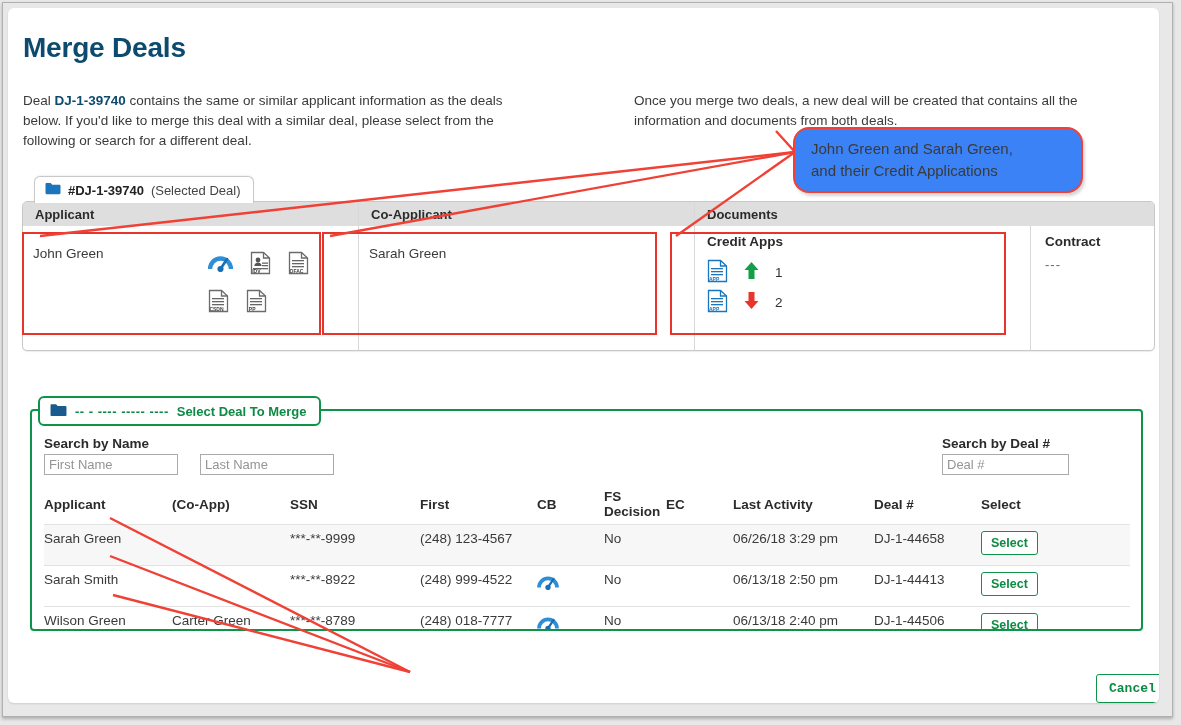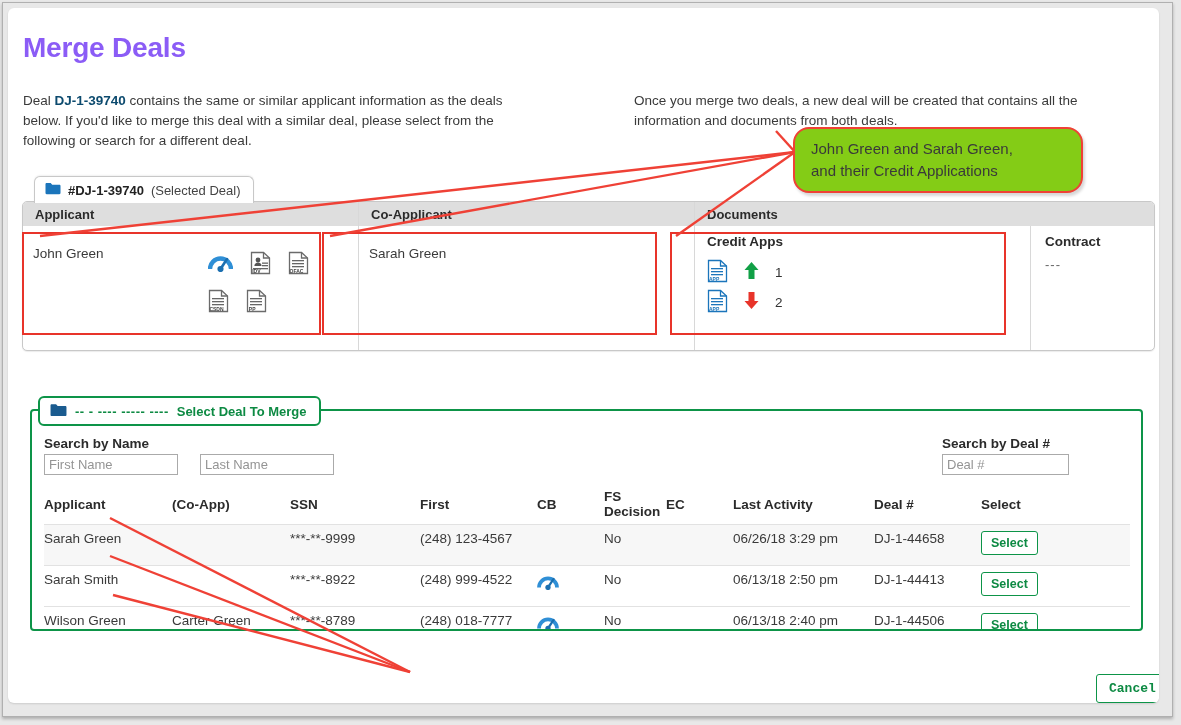--- a/index.html
+++ b/index.html
@@ -20,21 +20,21 @@
   .card{
     position:absolute;left:8px;top:8px;width:1151px;height:695px;
     background:#ffffff;border-radius:6px;
     box-shadow:0 1px 2px rgba(0,0,0,.12);
     overflow:hidden;
   }
 
   
   .page-title{
     position:absolute;left:15px;top:24px;
-    font-size:28px;font-weight:bold;color:#8b5cf6;
+    font-size:28px;font-weight:bold;color:#0c4a6e;
     letter-spacing:-.2px;
   }
   .intro-left{
     position:absolute;left:15px;top:83px;width:480px;
     font-size:13.5px;line-height:20px;color:#3a3a3a;
   }
   .intro-right{
     position:absolute;left:626px;top:83px;width:460px;
     font-size:13.5px;line-height:20px;color:#3a3a3a;
   }
@@ -156,21 +156,21 @@
   .btn-cancel{
     position:absolute;left:1088px;top:666px;
     border:1px solid #0d9448;background:#fff;color:#0d8a43;
     font-weight:bold;font-size:13px;border-radius:3px;
     padding:6px 12px;cursor:pointer;
     font-family:Liberation Mono, monospace;
   }
 
   
   .callout{
-    position:absolute;background:#84cc16;
+    position:absolute;background:#3b82f6;
     border:2px solid #ef4136;border-radius:16px;
     color:#3a3a3a;font-size:15px;line-height:22px;
     padding:9px 16px;box-sizing:border-box;z-index:20;
     box-shadow:2px 3px 3px rgba(0,0,0,.16);
   }
   .callout-1{left:793px;top:127px;width:290px;}
   .callout-2{left:408px;top:648px;width:272px;text-align:center;font-size:15px;}
   svg.lines{position:absolute;left:0;top:0;width:1181px;height:725px;pointer-events:none;z-index:15;}
 </style>
 </head>

